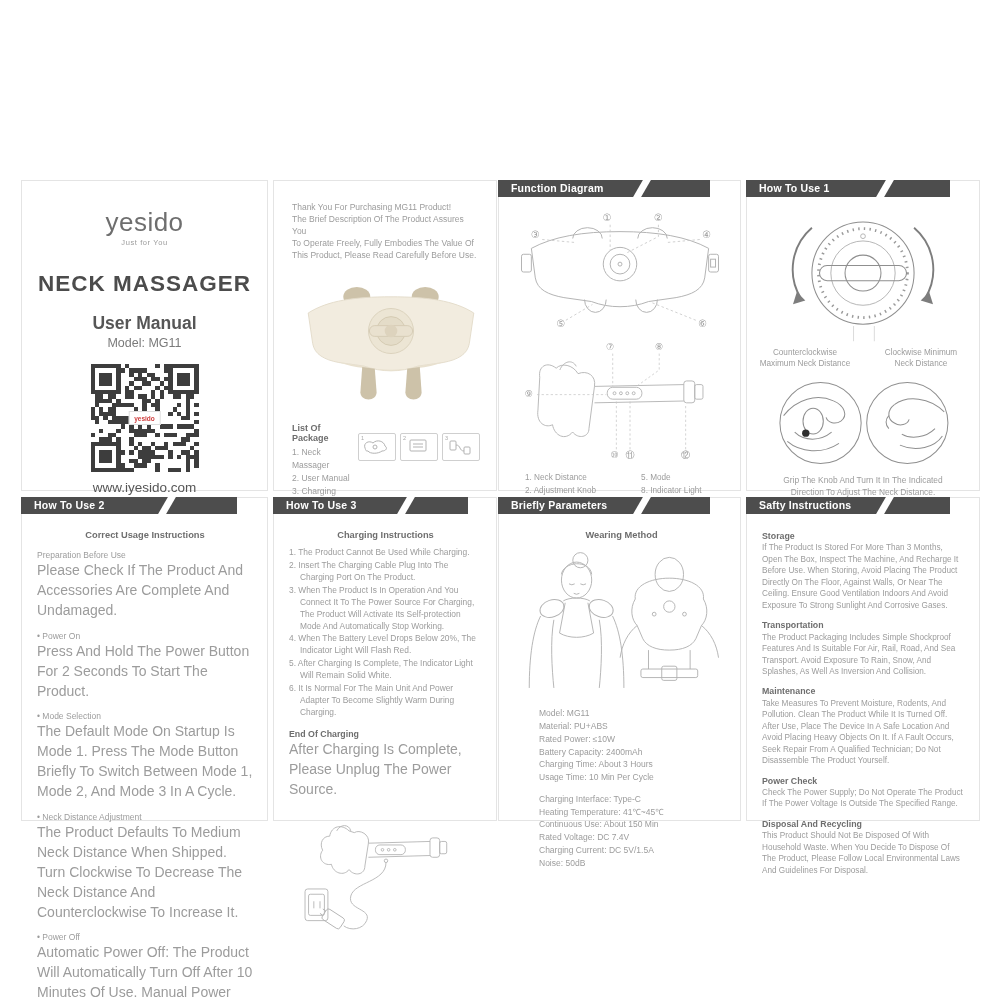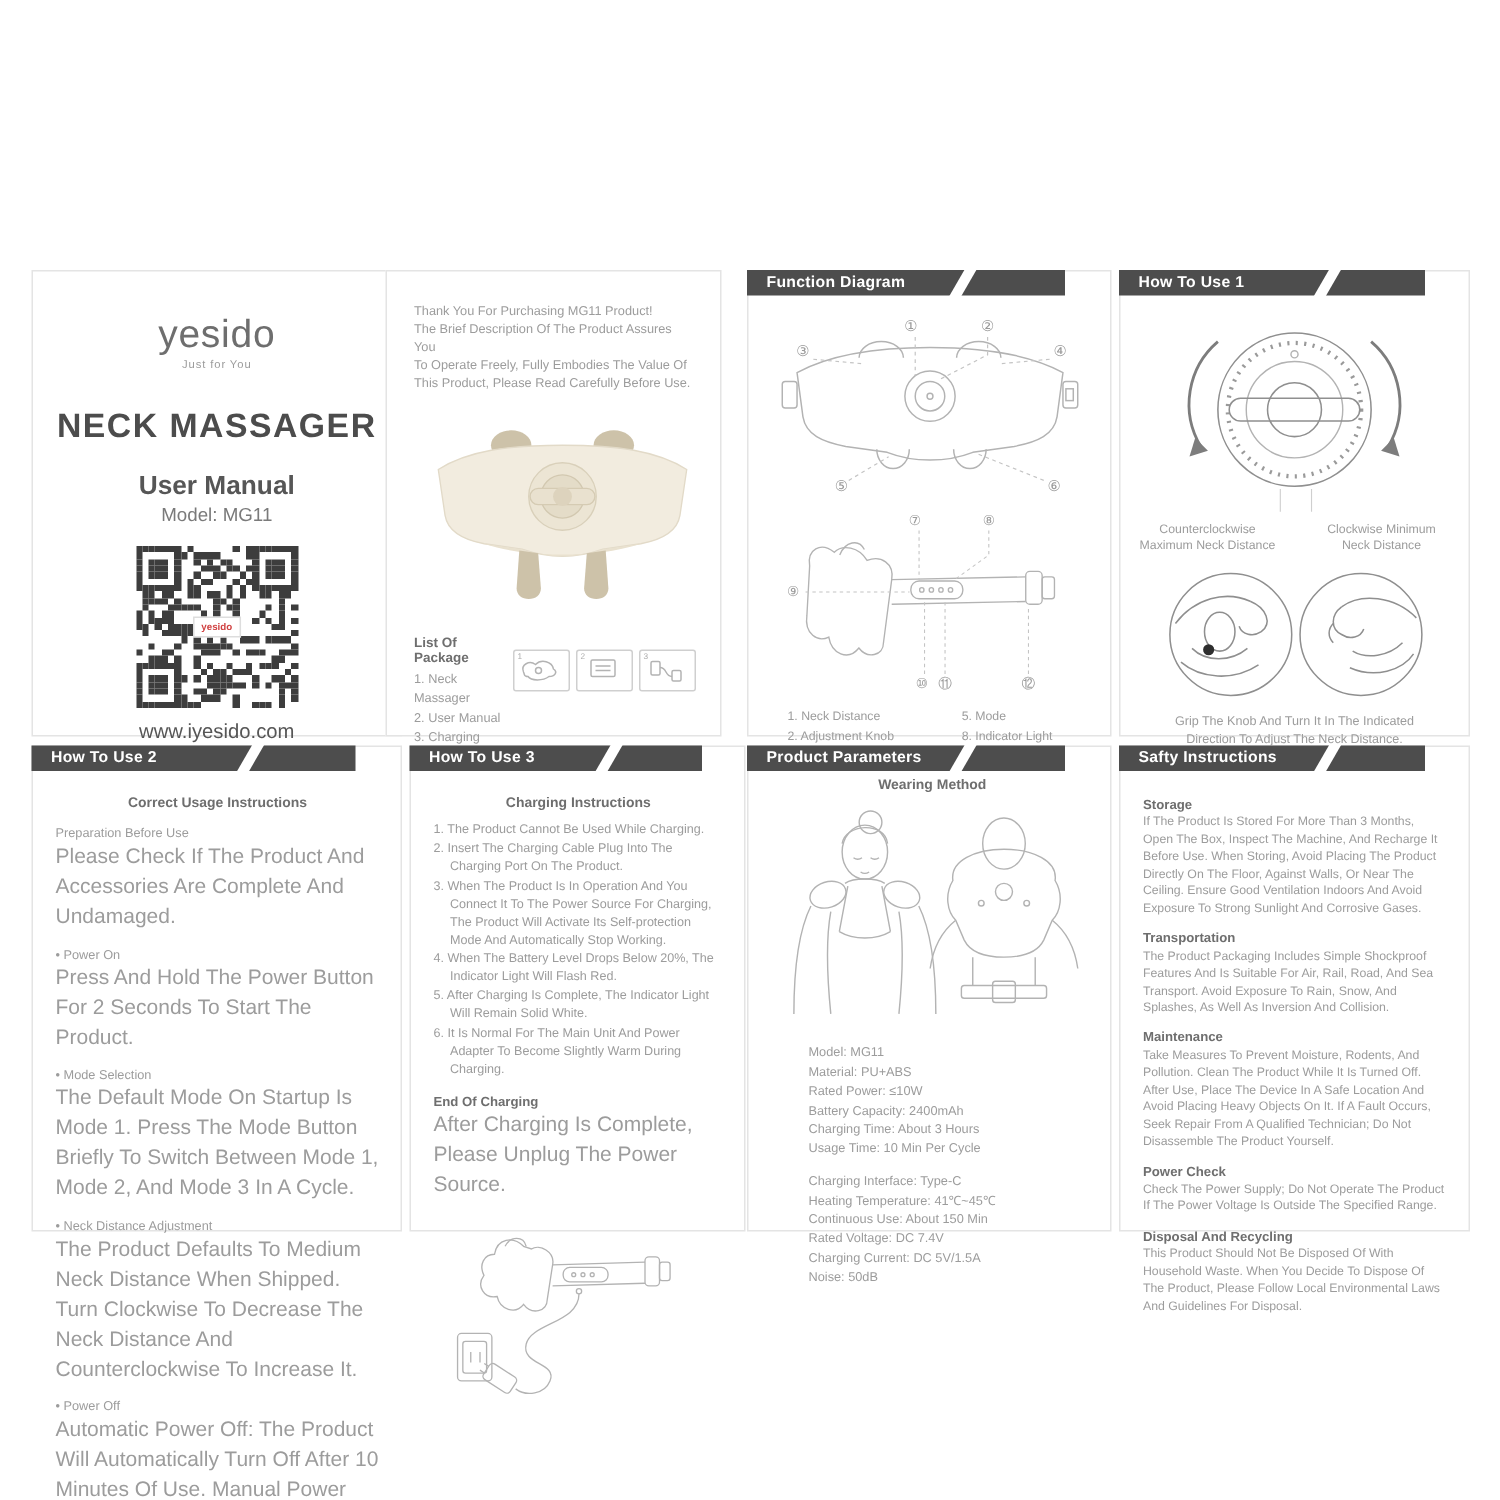--- a/index.html
+++ b/index.html
@@ -1,20 +1,20 @@
 <!DOCTYPE html>
 <html><head>
 <meta charset="utf-8">
 <style>
   html,body{margin:0;padding:0;background:#fff;}
   body{width:1000px;height:1000px;font-family:"Liberation Sans",sans-serif;color:#9a9a9a;}
   .sheet{position:relative;width:1000px;height:1000px;background:#fff;overflow:hidden;}
   .panel{position:absolute;background:#fff;border:1px solid #e4e4e4;box-sizing:border-box;}
   #p1{left:21px;top:180px;width:247px;height:311px;}
-  #p2{left:257px;top:180px;width:224px;height:311px;}
+  #p2{left:273px;top:180px;width:224px;height:311px;}
   #p3{left:498px;top:180px;width:243px;height:311px;}
   #p4{left:746px;top:180px;width:234px;height:311px;}
   #p5{left:21px;top:497px;width:247px;height:324px;}
   #p6{left:273px;top:497px;width:224px;height:324px;}
   #p7{left:498px;top:497px;width:243px;height:324px;}
   #p8{left:746px;top:497px;width:234px;height:324px;}
 
   .hbar{position:relative;margin:-1px 0 0 -1px;width:88%;height:17px;background:#4d4d4d;
         color:#fff;font-size:10.5px;font-weight:bold;line-height:17px;padding-left:13px;
         box-sizing:border-box;letter-spacing:.2px;}
@@ -73,21 +73,21 @@
 
   
   #p5 .inner,#p6 .inner,#p8 .inner{padding:16px 14px 0 15px;}
   .sec{margin-top:9px;}
   .sec-h{font-size:8.5px;color:#9c9c9c;line-height:1.42;}
   .sec-b{font-size:14px;color:#9c9c9c;line-height:1.42;}
   .sec-hb{font-size:8.8px;font-weight:bold;color:#6e6e6e;line-height:1.4;}
   .num-item{font-size:8.4px;color:#9c9c9c;line-height:1.42;padding-left:11px;text-indent:-11px;margin-top:1px;}
 
   
-  #p7 .inner{padding:4px 12px 0 16px;}
+  #p7 .inner{padding:16px 12px 0 16px;}
   .specs{margin:10px 0 0 24px;}
   .spec-line{font-size:8.5px;color:#9c9c9c;line-height:1.5;}
   .specs-gap{height:9px;}
 
   
   #p8 .sec-b{font-size:8.2px;line-height:1.4;}
   #p8 .sec{margin-top:8px;}
 </style>
 </head>
 <body>
@@ -642,21 +642,21 @@
           <path class="sk" d="M24,123 H28 M24,129 H28"></path>
         </g>
         <rect class="sk" x="8" y="92" width="26" height="36" rx="3"></rect>
         <rect class="sk" x="12" y="98" width="18" height="24" rx="2"></rect>
         <path class="sk" d="M18,106 V114 M25,106 V114"></path>
       </svg>
     </div>
   </div>
 
   <div class="panel" id="p7">
-    <div class="hbar">Product Parameters</div>
+    <div class="hbar">Briefly Parameters</div>
     <div class="inner">
       <div class="btitle">Wearing Method</div>
       <svg viewBox="0 0 224 160" width="212" style="margin:6px auto 0">
         <circle class="sk" cx="68" cy="15" r="8"></circle>
         <ellipse class="sk" cx="64" cy="36" rx="16" ry="19"></ellipse>
         <path class="sk" d="M48,30 C50,16 78,14 80,30"></path>
         <path class="sk" d="M56,40 q3,2 6,0 M68,40 q3,2 6,0 M61,50 q3,2 6,0"></path>
         <ellipse class="sk" cx="38" cy="66" rx="13" ry="9" transform="rotate(-18 38 66)"></ellipse>
         <ellipse class="sk" cx="90" cy="66" rx="13" ry="9" transform="rotate(18 90 66)"></ellipse>
         <path class="sk" d="M50,58 C56,54 72,54 78,58"></path>

